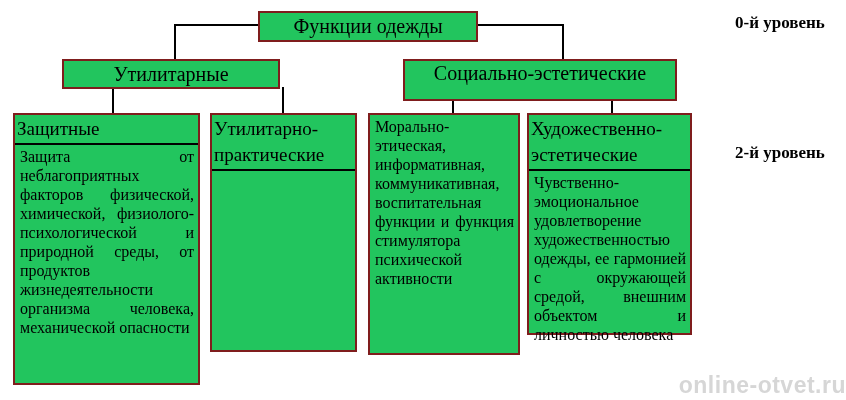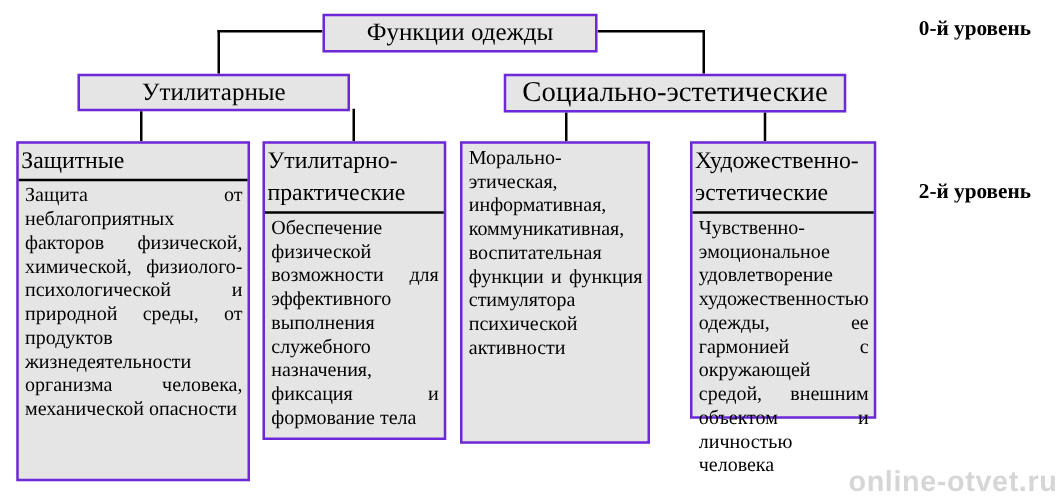--- a/index.html
+++ b/index.html
@@ -1,42 +1,42 @@
 <!DOCTYPE html>
 <html><head>
 <meta charset="utf-8">
 <style>
   html,body{margin:0;padding:0;background:#fff;}
   .stage{
     position:relative;width:846px;height:400px;background:#ffffff;
     font-family:"Liberation Serif","DejaVu Serif",serif;color:#000;overflow:hidden;
   }
   .box{
-    position:absolute;border:2px solid #6d28d9;box-sizing:border-box;background:#e5e5e5;
+    position:absolute;border:2px solid #7f1d1d;box-sizing:border-box;background:#22c55e;
   }
   .centerlabel{text-align:center;}
   .line{position:absolute;background:#000;}
   
   .b0{left:258px;top:11px;width:220px;height:31px;font-size:20px;line-height:27px;}
   
   .l1a{left:62px;top:59px;width:218px;height:30px;font-size:20px;line-height:26px;}
-  .l1b{left:403px;top:59px;width:274px;height:31px;font-size:23px;line-height:25px;}
+  .l1b{left:403px;top:59px;width:274px;height:42px;font-size:20px;line-height:25px;}
   
   .l2{top:113px;}
   .l2 .head{
     font-size:19px;line-height:26px;padding:1px 2px;border-bottom:2px solid #000;
     text-align:left;font-weight:normal;
   }
   .l2 .body{
     font-size:16px;line-height:19px;padding:2px 4px 0 5px;text-align:justify;
   }
   .b1{left:13px;width:187px;height:272px;}
   .b2{left:210px;width:147px;height:239px;}
   .b3{left:368px;width:152px;height:242px;}
-  .b4{left:527px;width:149px;height:222px;margin-left:25px;}
+  .b4{left:527px;width:165px;height:222px;}
   
   .c-root-lh{left:174px;top:24px;width:84px;height:2px;}
   .c-root-lv{left:174px;top:24px;width:2px;height:35px;}
   .c-root-rh{left:478px;top:24px;width:86px;height:2px;}
   .c-root-rv{left:562px;top:24px;width:2px;height:35px;}
   .c-u1{left:112px;top:87px;width:2px;height:26px;}
   .c-u2{left:282px;top:87px;width:2px;height:26px;}
   .c-s1{left:452px;top:86px;width:2px;height:27px;}
   .c-s2{left:611px;top:86px;width:2px;height:27px;}
   
@@ -75,21 +75,20 @@
     <span>Социально-эстетические</span>
   </div>
 
   <div class="box l2 b1">
     <div class="head">Защитные</div>
     <div class="body">Защита от неблагоприятных факторов физической, химической, физиолого-психологической и природной среды, от продуктов жизнедеятельности организма человека, механической опасности</div>
   </div>
 
   <div class="box l2 b2">
     <div class="head">Утилитарно-практические</div>
-    <div class="body">Обеспечение физической возможности для эффективного выполнения служебного назначения, фиксация и формование тела</div>
   </div>
 
   <div class="box l2 b3">
     <div class="body">Морально-этическая, информативная, коммуникативная, воспитательная функции и функция стимулятора психической активности</div>
   </div>
 
   <div class="box l2 b4">
     <div class="head">Художественно-эстетические</div>
     <div class="body">Чувственно-эмоциональное удовлетворение художественностью одежды, ее гармонией с окружающей средой, внешним объектом и личностью человека</div>
   </div>

